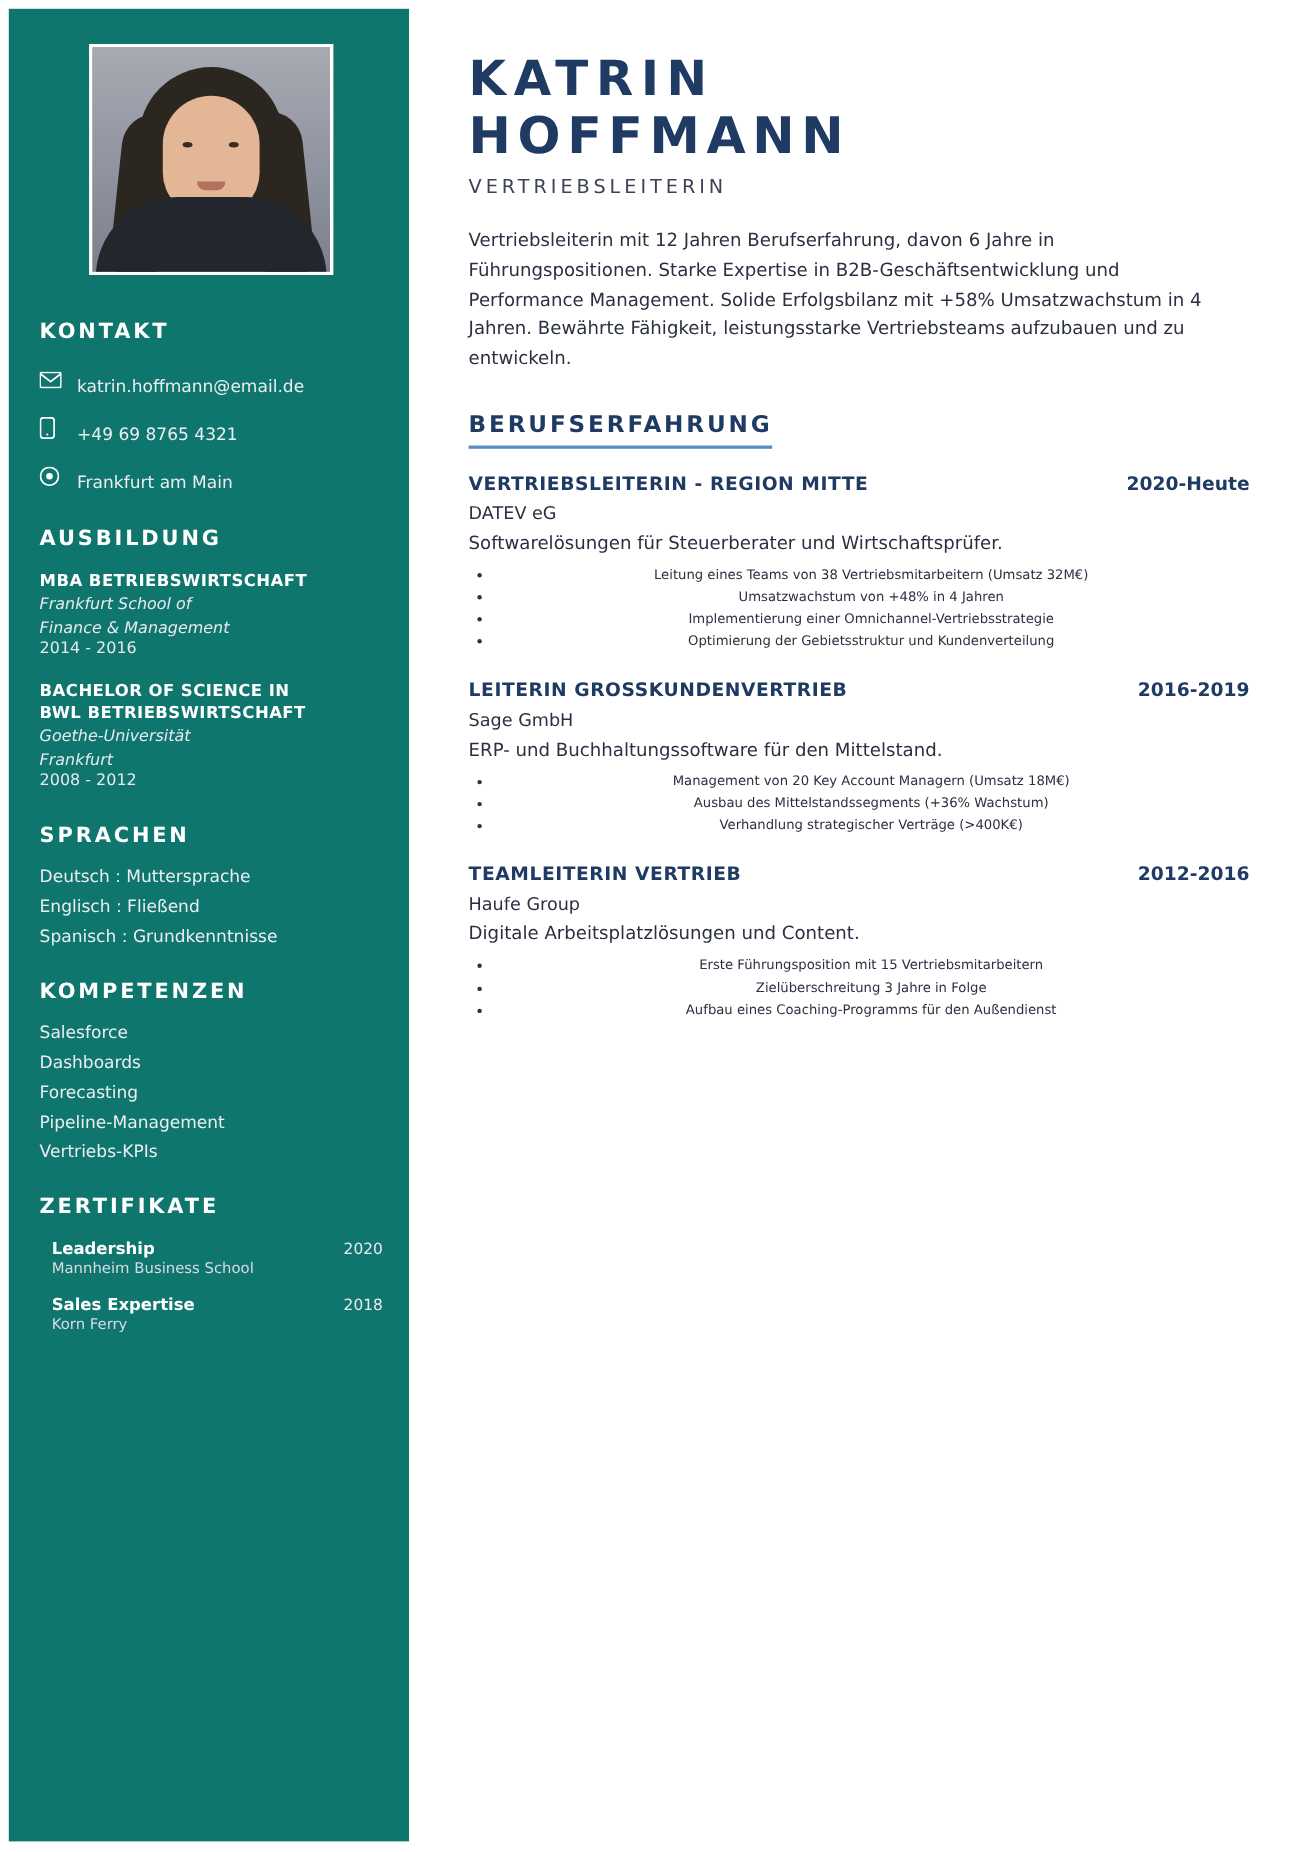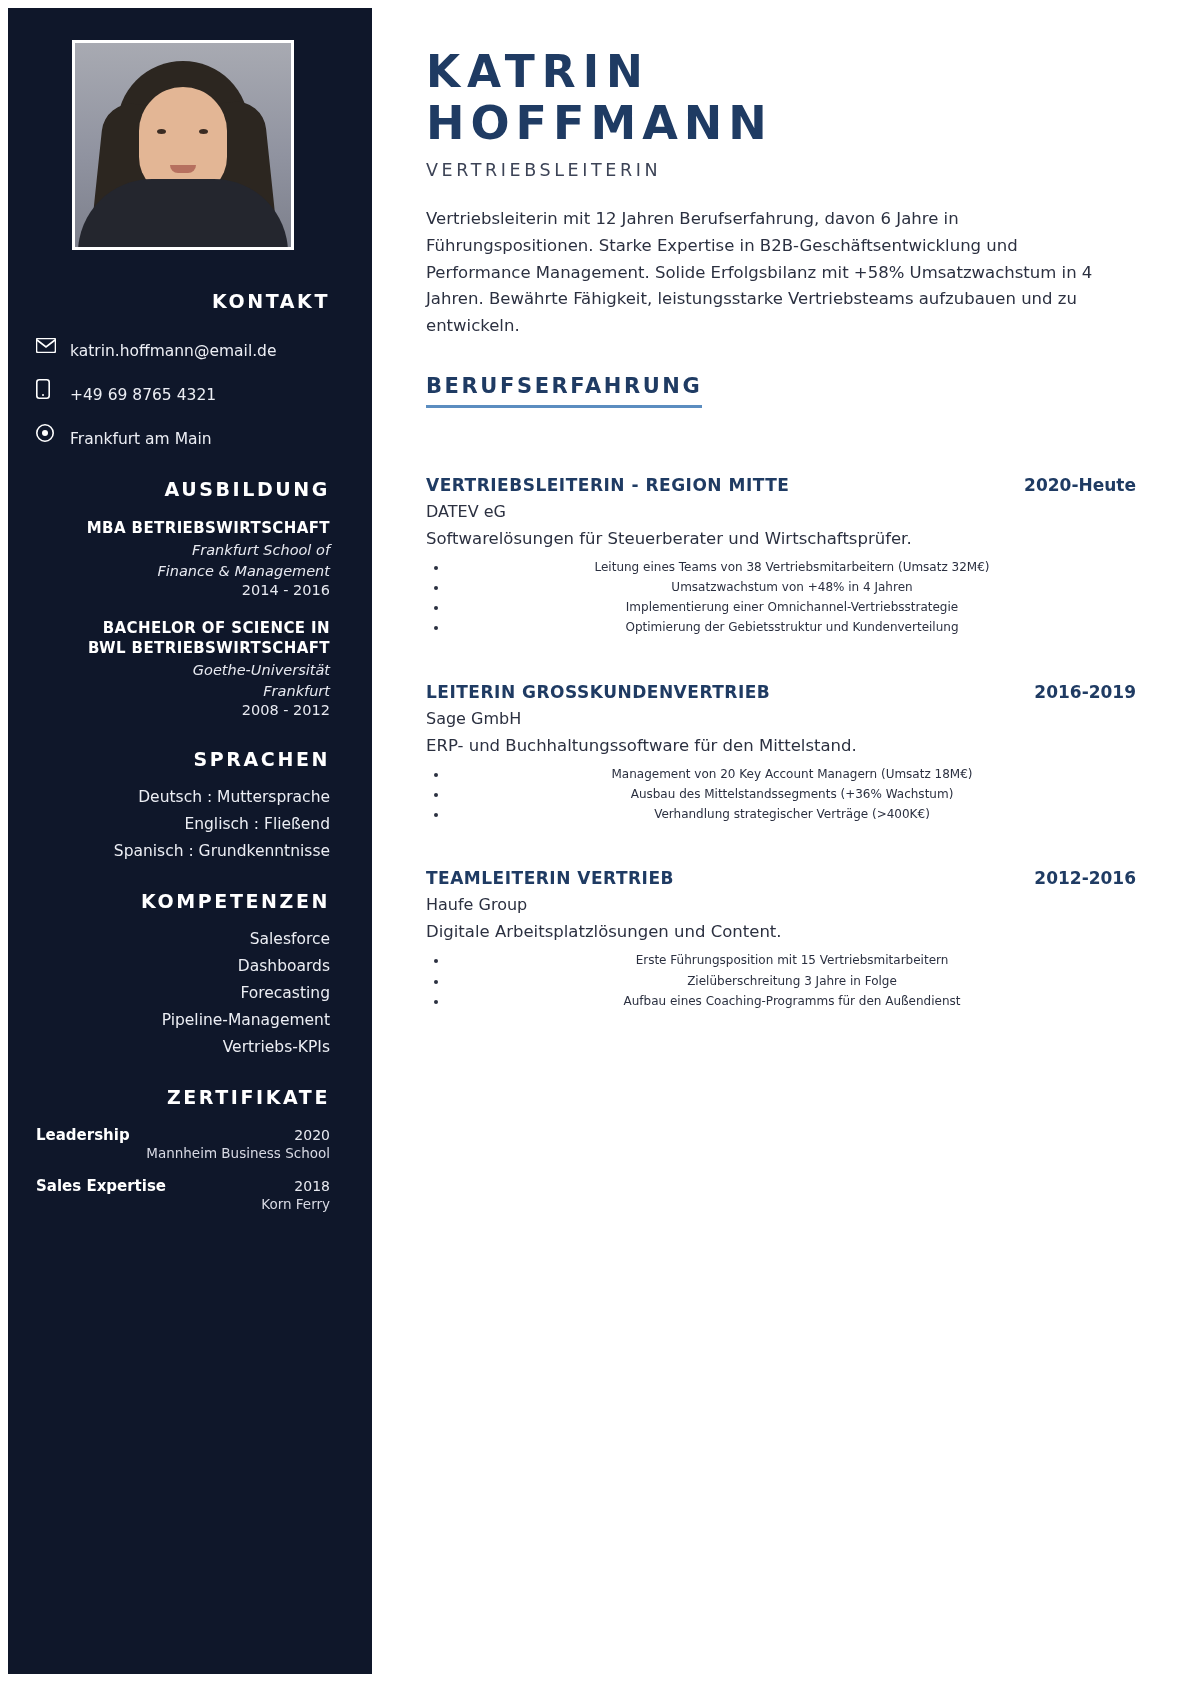--- a/index.html
+++ b/index.html
@@ -26,26 +26,25 @@
   .inner {
     display: flex;
     width: 1172px;
     height: 1666px;
     background: #ffffff;
   }
 
   
   .sidebar {
     width: 364px;
-    background: #0f172a;
+    background: #0f766e;
     color: #ffffff;
     box-sizing: border-box;
-    padding: 32px 42px 40px 28px;
+    padding: 32px 24px 40px 28px;
     flex: 0 0 364px;
-    text-align: right;
   }
   .photo-wrap {
     width: 222px;
     height: 210px;
     margin: 0 auto 40px auto;
     border: 3px solid #ffffff;
     box-sizing: border-box;
     overflow: hidden;
     position: relative;
     background: #8e9099;
@@ -179,21 +178,21 @@
     color: #e7e9f0;
     margin-top: 1px;
   }
 
   .lang-row, .skill-row {
     font-size: 15.5px;
     color: #eceef4;
     margin-bottom: 9px;
   }
 
-  .cert-item { margin-bottom: 16px; }
+  .cert-item { margin-bottom: 16px; margin-left: 11px; }
   .cert-top {
     display: flex;
     justify-content: space-between;
     align-items: baseline;
   }
   .cert-name { font-size: 15px; font-weight: bold; }
   .cert-year { font-size: 14px; color: #e7e9f0; }
   .cert-org { font-size: 13.5px; color: #d8dae4; margin-top: 1px; }
 
   
@@ -241,21 +240,20 @@
     display: inline-block;
     padding-bottom: 7px;
     border-bottom: 3px solid #5b8dc0;
     margin-bottom: 22px;
   }
   .job { margin-bottom: 26px; }
   .job-head {
     display: flex;
     justify-content: space-between;
     align-items: baseline;
-    margin-top: 45px;
   }
   .job-role {
     font-size: 17px;
     font-weight: bold;
     letter-spacing: .5px;
     color: #1f3b63;
   }
   .job-dates {
     font-size: 17px;
     font-weight: bold;

